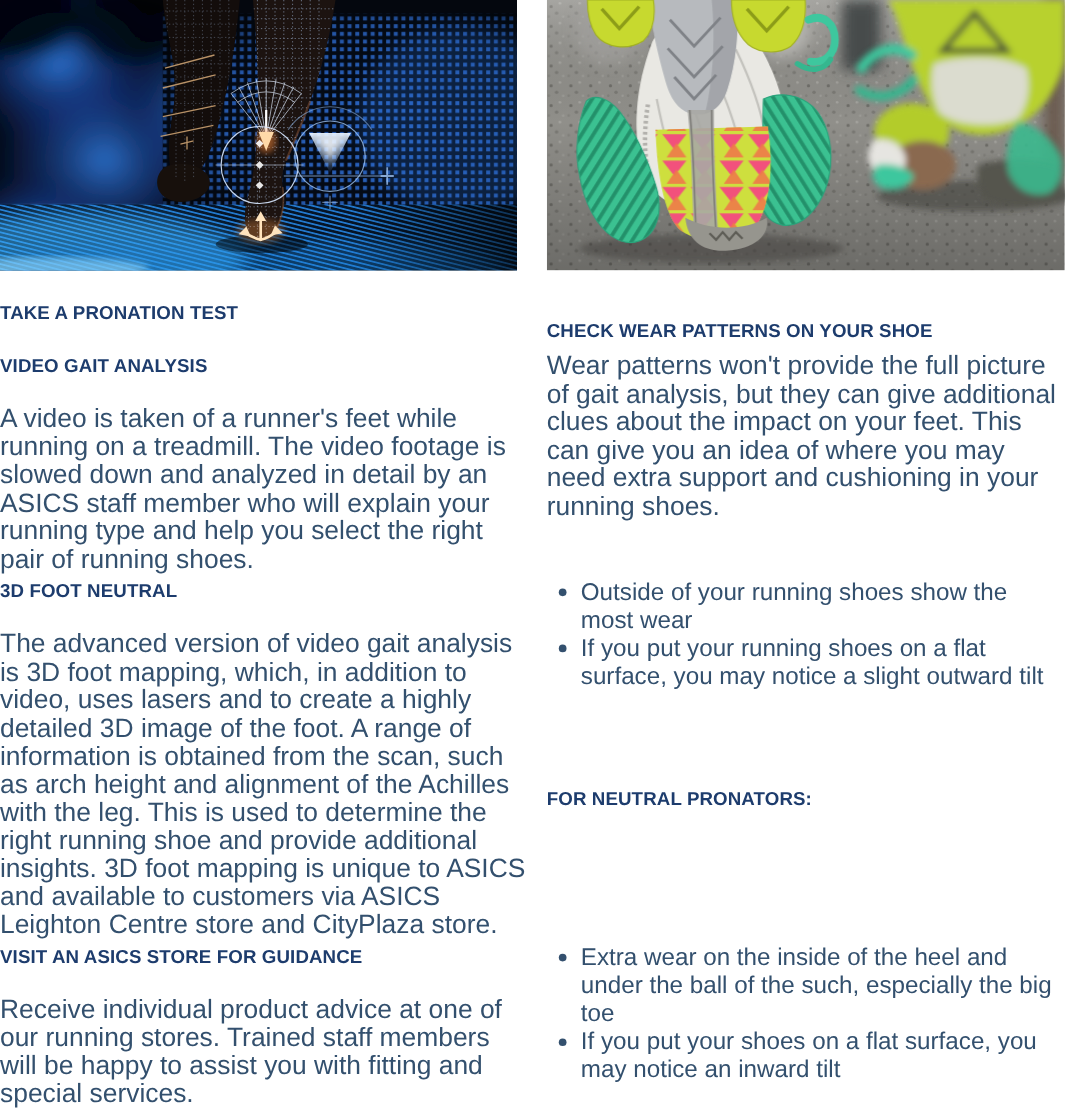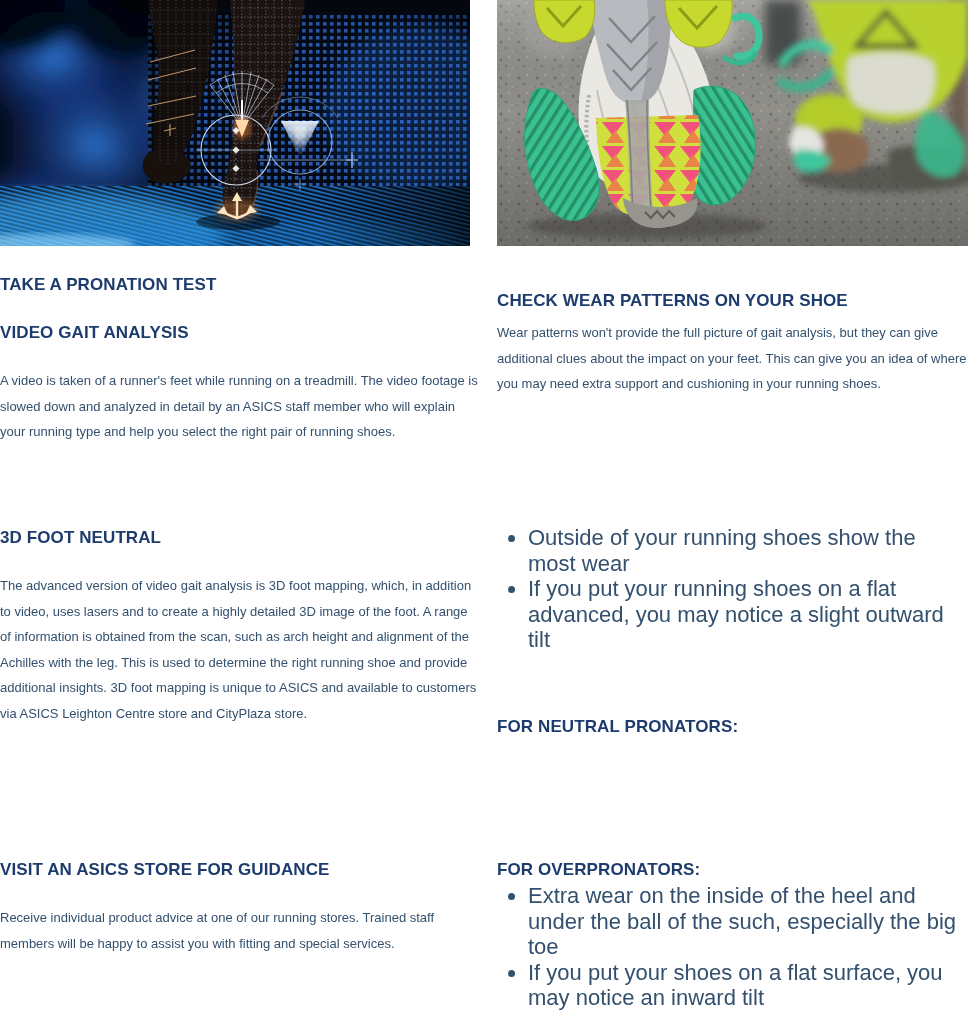--- a/index.html
+++ b/index.html
@@ -3,21 +3,21 @@
 <meta charset="utf-8">
 <style>
   html,body{margin:0;padding:0;background:#ffffff;}
   body{width:971px;height:1016px;position:relative;overflow:hidden;
        font-family:"Liberation Sans",sans-serif;}
   .abs{position:absolute;}
   .photo{top:0;height:246px;overflow:hidden;}
   #photo-left{left:0;width:470px;}
   #photo-right{left:497px;width:471px;}
   .hd{font-size:17px;font-weight:700;color:#1d3c6d;line-height:26px;letter-spacing:.1px;}
-  .bd{font-size:13px;font-weight:400;color:#33506e;line-height:25.5px;}
+  .bd{font-size:24px;font-weight:400;color:#33506e;line-height:25.5px;}
   .colL{left:0;width:478px;}
   .colR{left:497px;width:471px;}
   ul{margin:0;padding-left:31px;list-style:disc outside;}
   li{font-size:22px;color:#33506e;line-height:25.5px;}
 </style>
 </head>
 <body>
 
 <div class="abs photo" id="photo-left">
 <svg width="470" height="246" viewBox="0 0 470 246">
@@ -276,27 +276,26 @@
 
 <div class="abs colL hd" style="top:857px">VISIT AN ASICS STORE FOR GUIDANCE</div>
 <div class="abs colL bd" style="top:905px">Receive individual product advice at one of our running stores. Trained staff members will be happy to assist you with fitting and special services.</div>
 
 <div class="abs colR hd" style="top:288px">CHECK WEAR PATTERNS ON YOUR SHOE</div>
 <div class="abs colR bd" style="top:320px">Wear patterns won't provide the full picture of gait analysis, but they can give additional clues about the impact on your feet. This can give you an idea of where you may need extra support and cushioning in your running shoes.</div>
 
 <div class="abs colR" style="top:525px">
   <ul>
     <li>Outside of your running shoes show the most wear</li>
-    <li>If you put your running shoes on a flat advanced, you may notice a slight outward tilt</li>
+    <li>If you put your running shoes on a flat surface, you may notice a slight outward tilt</li>
   </ul>
 </div>
 
 <div class="abs colR" style="top:714px">
   <div class="hd">FOR NEUTRAL PRONATORS:</div>
 </div>
 
 <div class="abs colR" style="top:857px">
-  <div class="hd">FOR OVERPRONATORS:</div>
   <ul>
     <li>Extra wear on the inside of the heel and under the ball of the such, especially the big toe</li>
     <li>If you put your shoes on a flat surface, you may notice an inward tilt</li>
   </ul>
 </div>
 
 </body></html>

